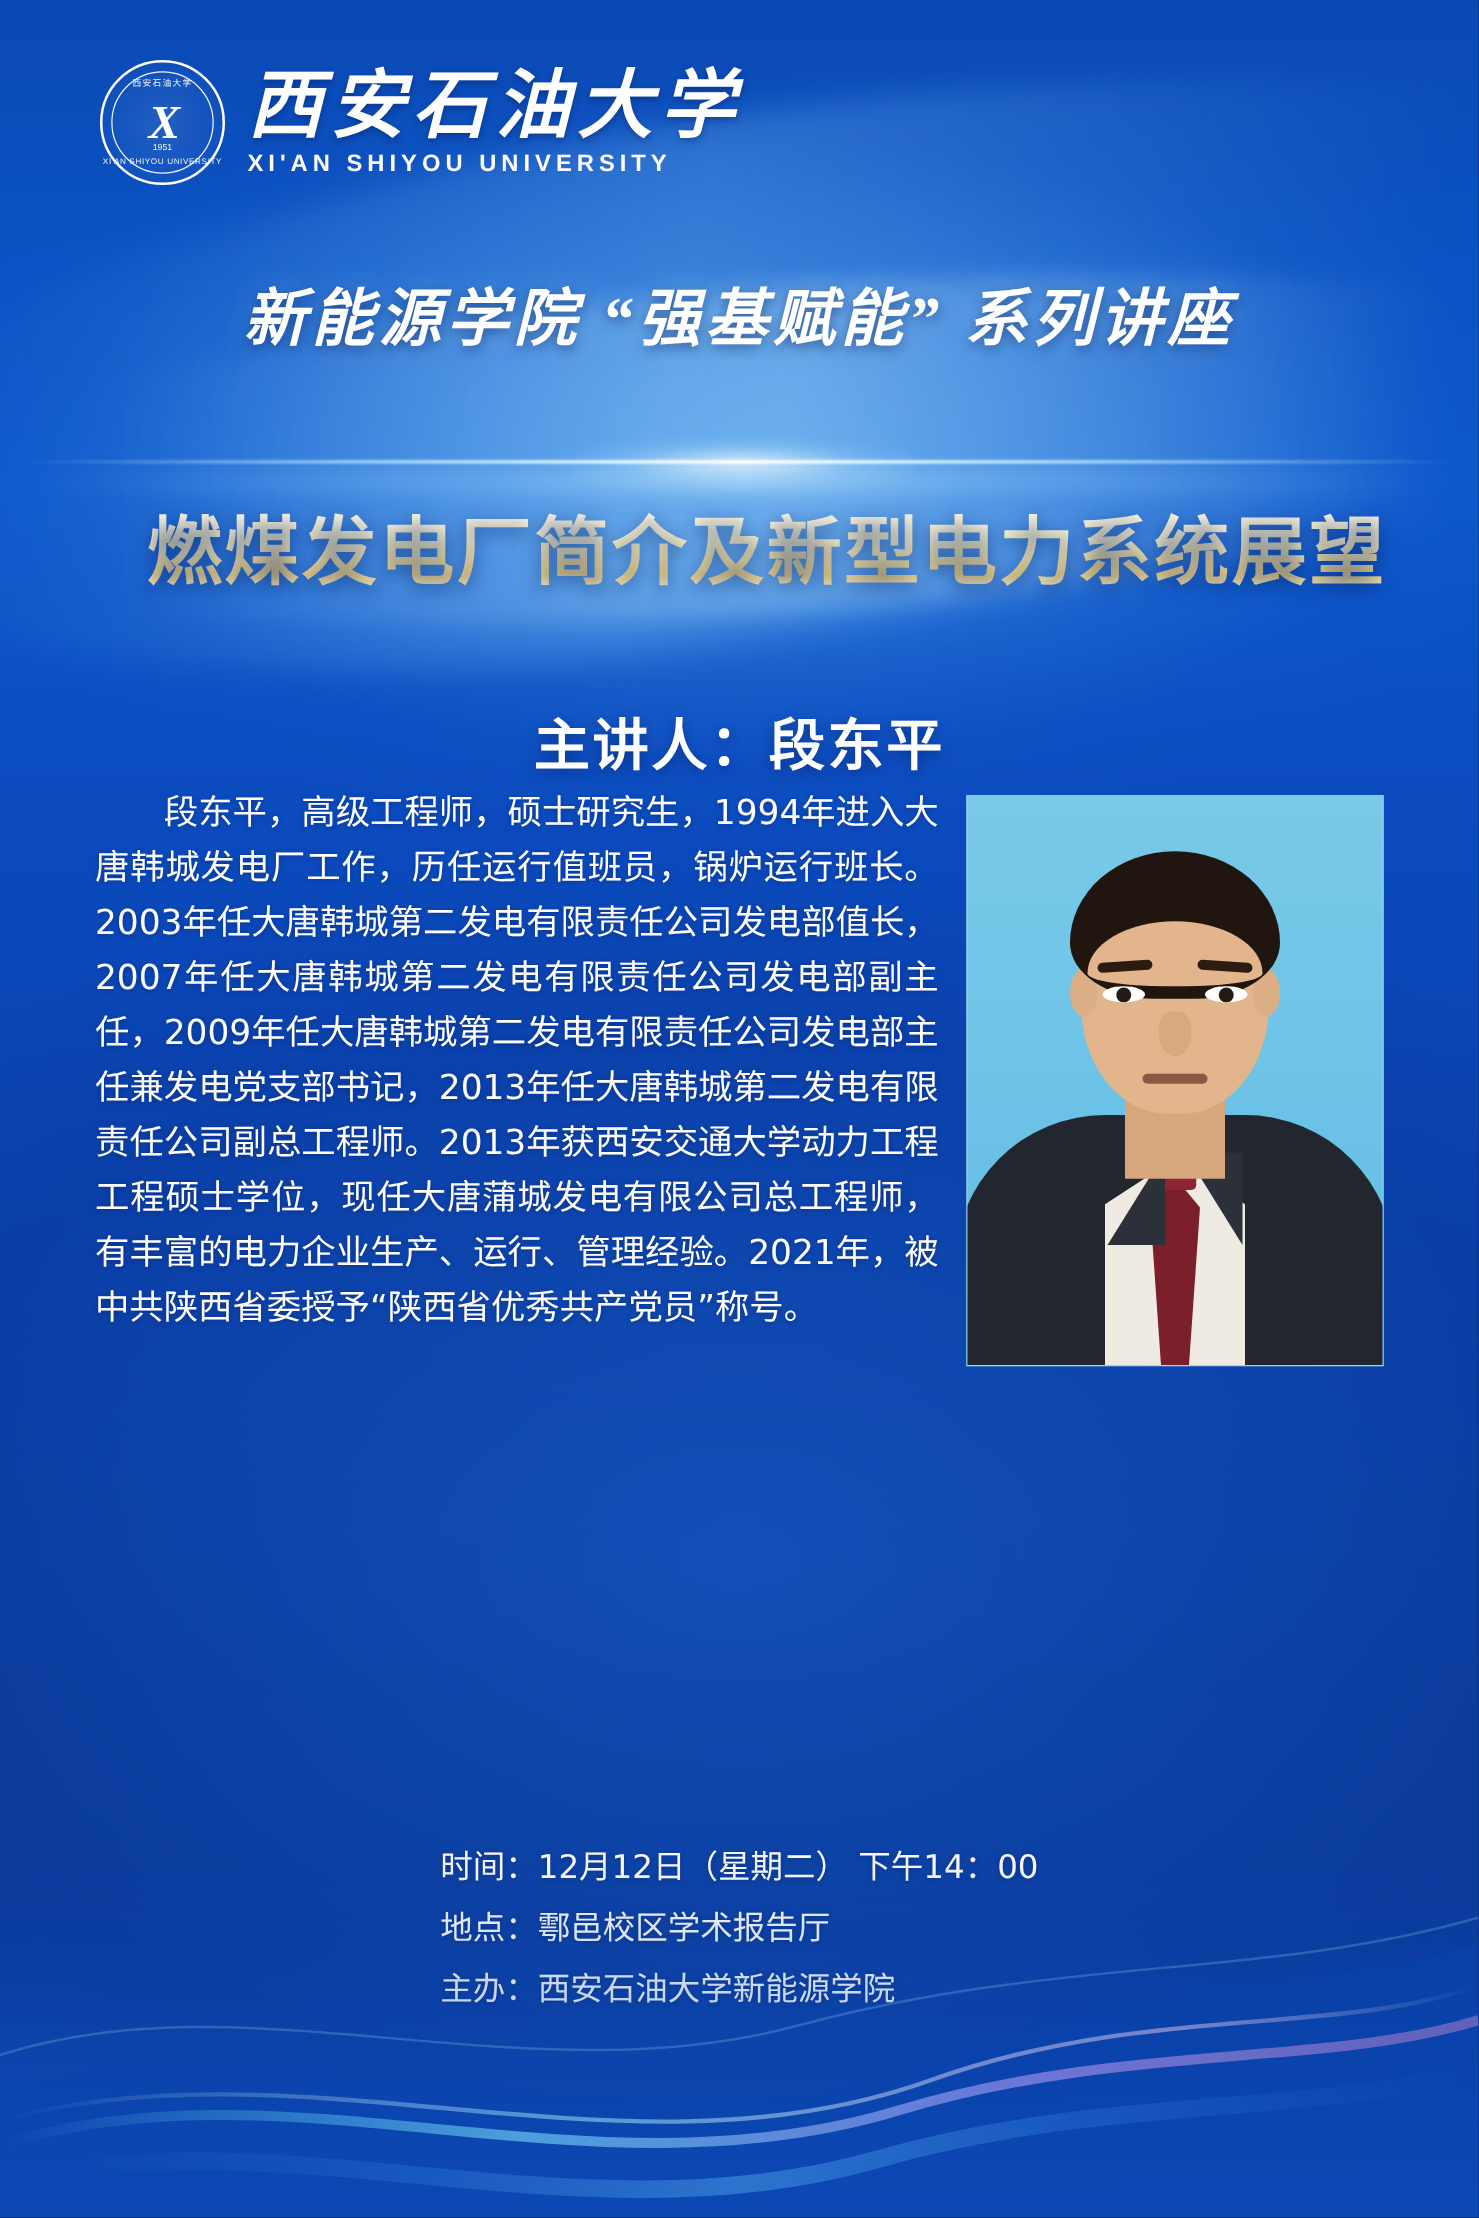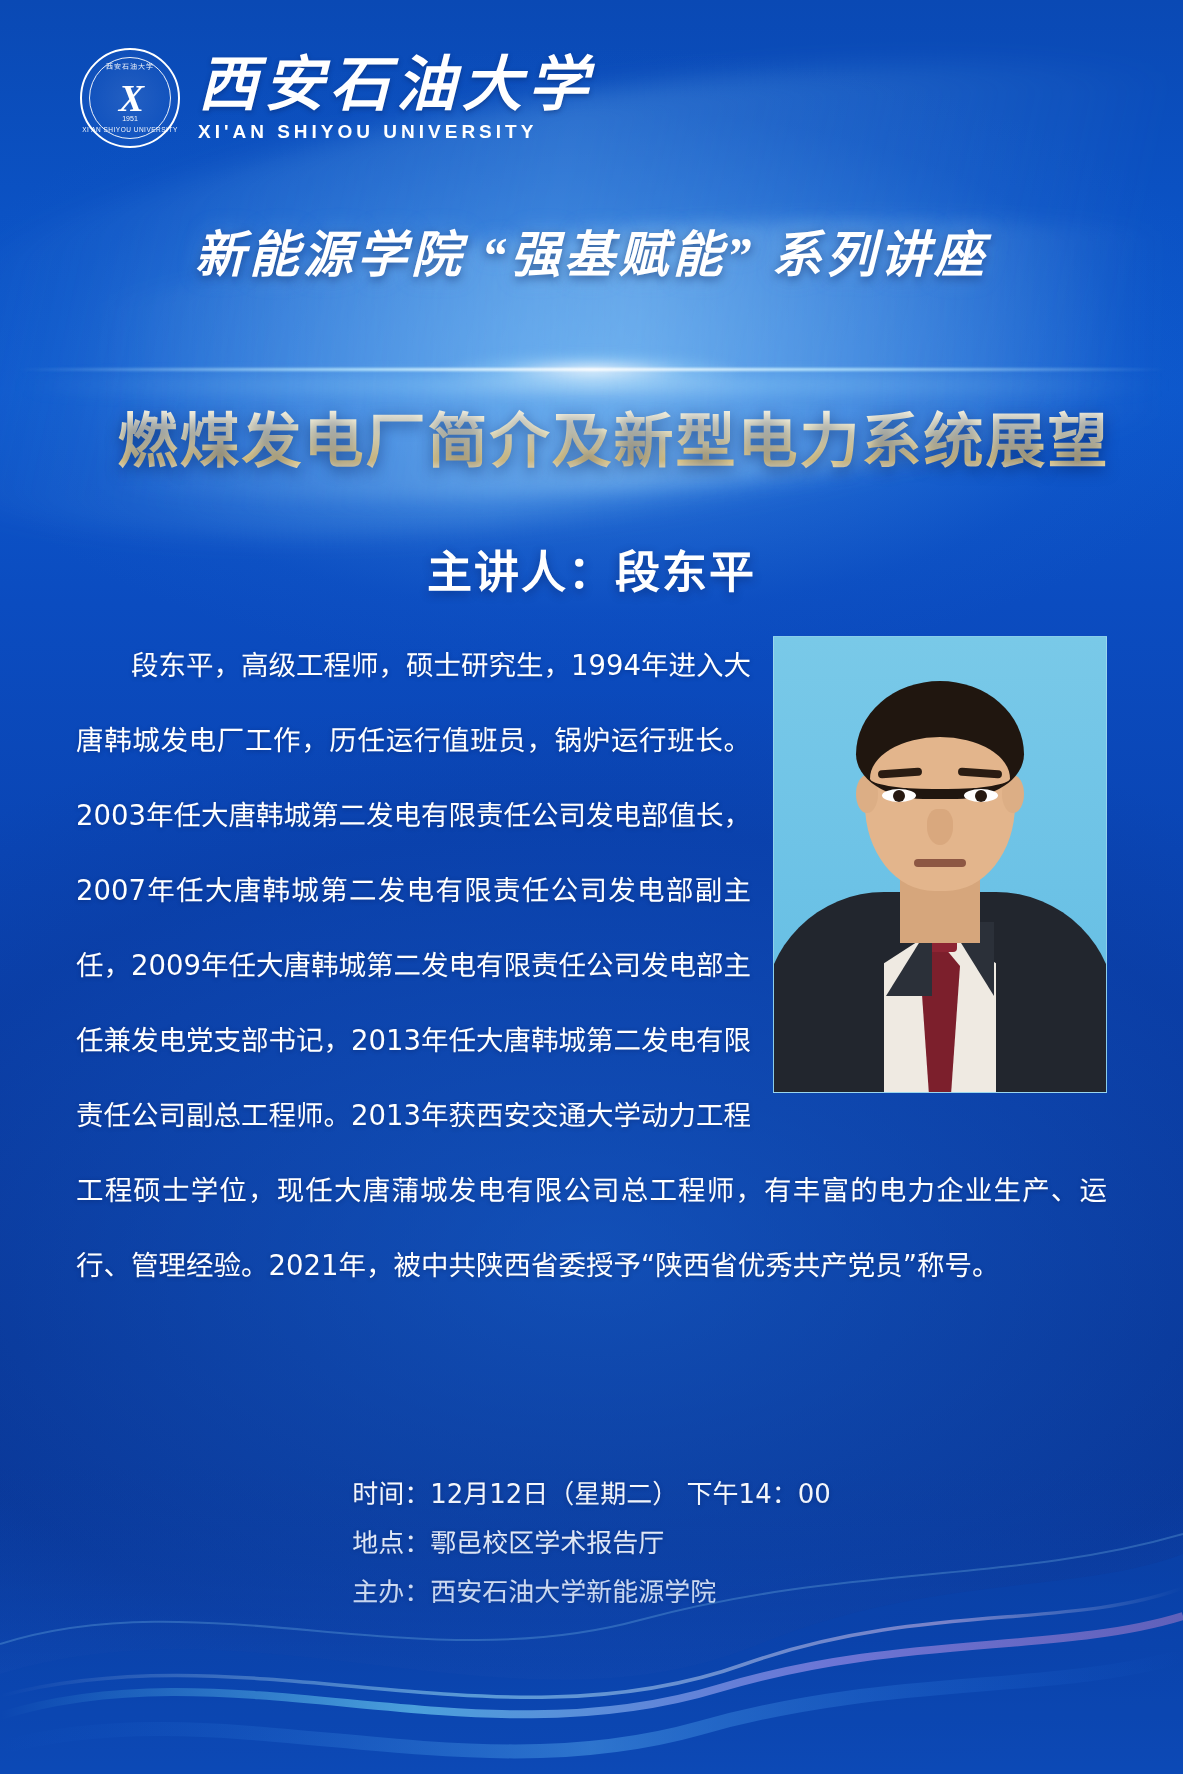--- a/index.html
+++ b/index.html
@@ -170,38 +170,38 @@
     background: linear-gradient(180deg, #ffffff 0%, #fff7cf 45%, #f5d98a 78%, #ffffff 100%);
     -webkit-background-clip: text;
     background-clip: text;
     -webkit-text-fill-color: transparent;
     text-shadow: 0 4px 14px rgba(0,25,85,0.5);
     margin-left: 44px;
   }
 
   .speaker {
     position: absolute;
-    left: 0; right: 0; top: 536px;
+    left: 0; right: 0; top: 560px;
     text-align: center;
     font-family: "DejaVu Sans", sans-serif;
     font-weight: 700;
     font-size: 45px;
     letter-spacing: 2px;
     color: #ffffff;
     text-shadow: 0 3px 10px rgba(0,25,85,0.45);
   }
 
   
   .bio {
     position: absolute;
     left: 76px; right: 76px; top: 628px;
     color: #ffffff;
     font-family: "DejaVu Sans", sans-serif;
     font-size: 27.5px;
-    line-height: 75px;
+    line-height: 44px;
     text-align: justify;
     text-justify: inter-ideograph;
     text-indent: 2em;
     text-shadow: 0 1px 4px rgba(0,20,70,0.35);
   }
   .portrait {
     float: right;
     width: 332px;
     height: 455px;
     margin: 8px 0 6px 22px;

